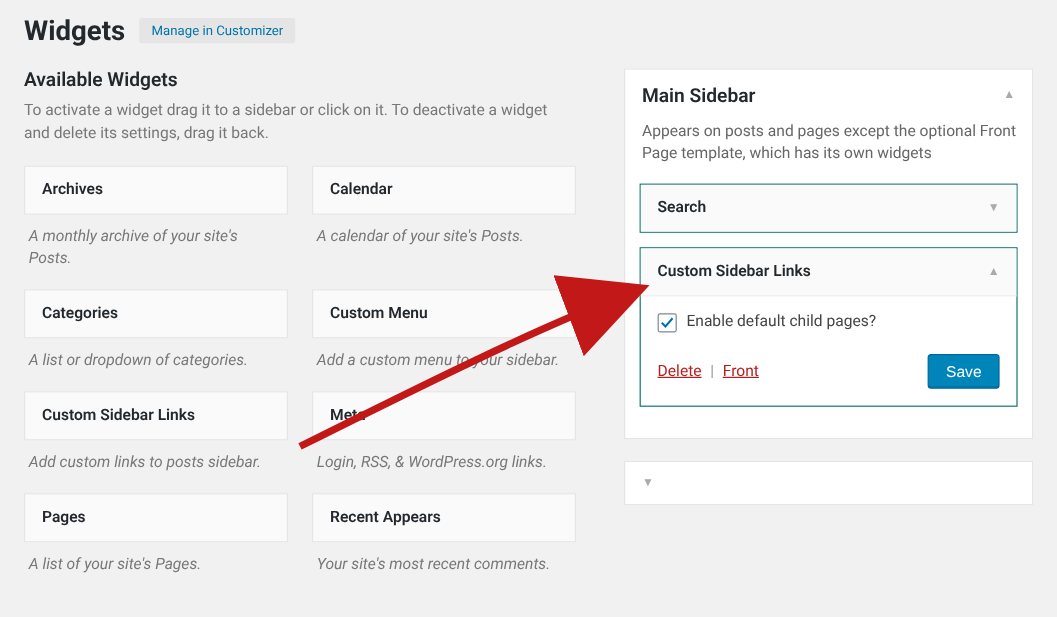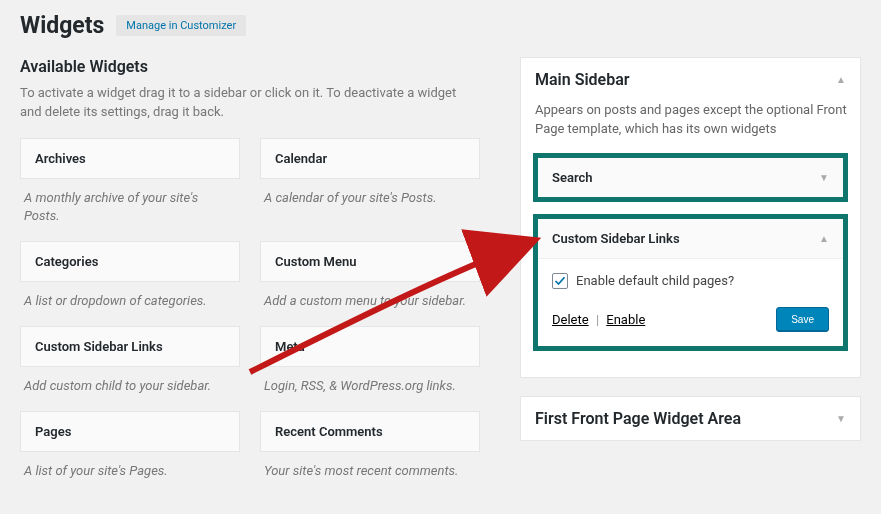--- a/index.html
+++ b/index.html
@@ -53,21 +53,21 @@
   .area-head {
     display: flex; justify-content: space-between; align-items: center;
     padding: 12px 14px;
     cursor: pointer;
   }
   .area-title { font-size: 16px; font-weight: 600; color: #23282d; }
   .tri { color: #aaa; font-size: 10px; }
   .area-desc { padding: 0 3px 14px 14px; color: #666; font-size: 13px; line-height: 1.45; }
   .area-body { padding: 0 12px 14px 12px; }
   .sb-widget {
-    border: 5px solid #0f766e;
+    border: 1px solid #0f766e;
     margin-bottom: 12px;
     background: #fff;
   }
   .sb-widget-head {
     background: #fafafa;
     border-bottom: 1px solid #eee;
     display: flex; justify-content: space-between; align-items: center;
     padding: 12px 14px;
     font-weight: 600; color: #23282d;
     cursor: pointer;
@@ -80,29 +80,29 @@
     border: 1px solid #7e8993;
     border-radius: 2px;
     display: inline-flex; align-items: center; justify-content: center;
     color: #0073aa;
     background:#fff;
     cursor:pointer;
   }
   .chk svg { width: 12px; height: 12px; }
   .actions-row { display: flex; justify-content: space-between; align-items: center; }
   .text-actions { font-size: 13px; }
-  .text-actions a { color: #000000; text-decoration: underline; cursor: pointer; }
+  .text-actions a { color: #b91c1c; text-decoration: underline; cursor: pointer; }
   .sep { color: #999; padding: 0 4px; }
   .save-btn {
     background: #0085ba;
     color: #fff;
     border: 1px solid #006799;
     border-radius: 3px;
     padding: 6px 14px;
-    font-size: 10px;
+    font-size: 13px;
     cursor: pointer;
     box-shadow: inset 0 -1px 0 rgba(0,0,0,.2);
   }
   .arrow-overlay {
     position: absolute;
     pointer-events: none;
   }
   .wrap-rel { position: relative; }
 </style>
 </head>
@@ -132,32 +132,32 @@
       <div class="widget-cell">
         <div class="widget-head">Categories</div>
         <div class="widget-desc">A list or dropdown of categories.</div>
       </div>
       <div class="widget-cell">
         <div class="widget-head">Custom Menu</div>
         <div class="widget-desc">Add a custom menu to your sidebar.</div>
       </div>
       <div class="widget-cell">
         <div class="widget-head">Custom Sidebar Links</div>
-        <div class="widget-desc">Add custom child to your sidebar.</div>
+        <div class="widget-desc">Add custom links to posts sidebar.</div>
       </div>
       <div class="widget-cell">
         <div class="widget-head">Meta</div>
         <div class="widget-desc">Login, RSS, &amp; WordPress.org links.</div>
       </div>
       <div class="widget-cell">
         <div class="widget-head">Pages</div>
         <div class="widget-desc">A list of your site's Pages.</div>
       </div>
       <div class="widget-cell">
-        <div class="widget-head">Recent Comments</div>
+        <div class="widget-head">Recent Appears</div>
         <div class="widget-desc">Your site's most recent comments.</div>
       </div>
     </div>
   </div>
 
   <div class="right-col">
 
     <div class="area-box">
       <div class="area-head">
         <span class="area-title">Main Sidebar</span>
@@ -184,32 +184,31 @@
                 <svg viewBox="0 0 16 16">
                       <path d="M2 8 L6 12 L14 3" stroke="#0073aa" stroke-width="2.3" fill="none"></path>
                     </svg>
               </span>
               <span>Enable default child pages?</span>
             </div>
             <div class="actions-row">
               <span class="text-actions">
                 <a>Delete</a>
                 <span class="sep">|</span>
-                <a>Enable</a>
+                <a>Front</a>
               </span>
               <button class="save-btn">Save</button>
             </div>
           </div>
         </div>
       </div>
     </div>
 
     <div class="area-box">
       <div class="area-head">
-        <span class="area-title">First Front Page Widget Area</span>
         <span class="tri">▼</span>
       </div>
     </div>
   </div>
 </div>
 
 <svg class="arrow-overlay" style="left:210px; top:190px;" width="320" height="200">
   <defs>
     <marker id="ah" markerWidth="14" markerHeight="14" refX="10" refY="6" orient="auto">
       <path d="M0,0 L12,6 L0,12 Z" fill="#c31818"></path>

